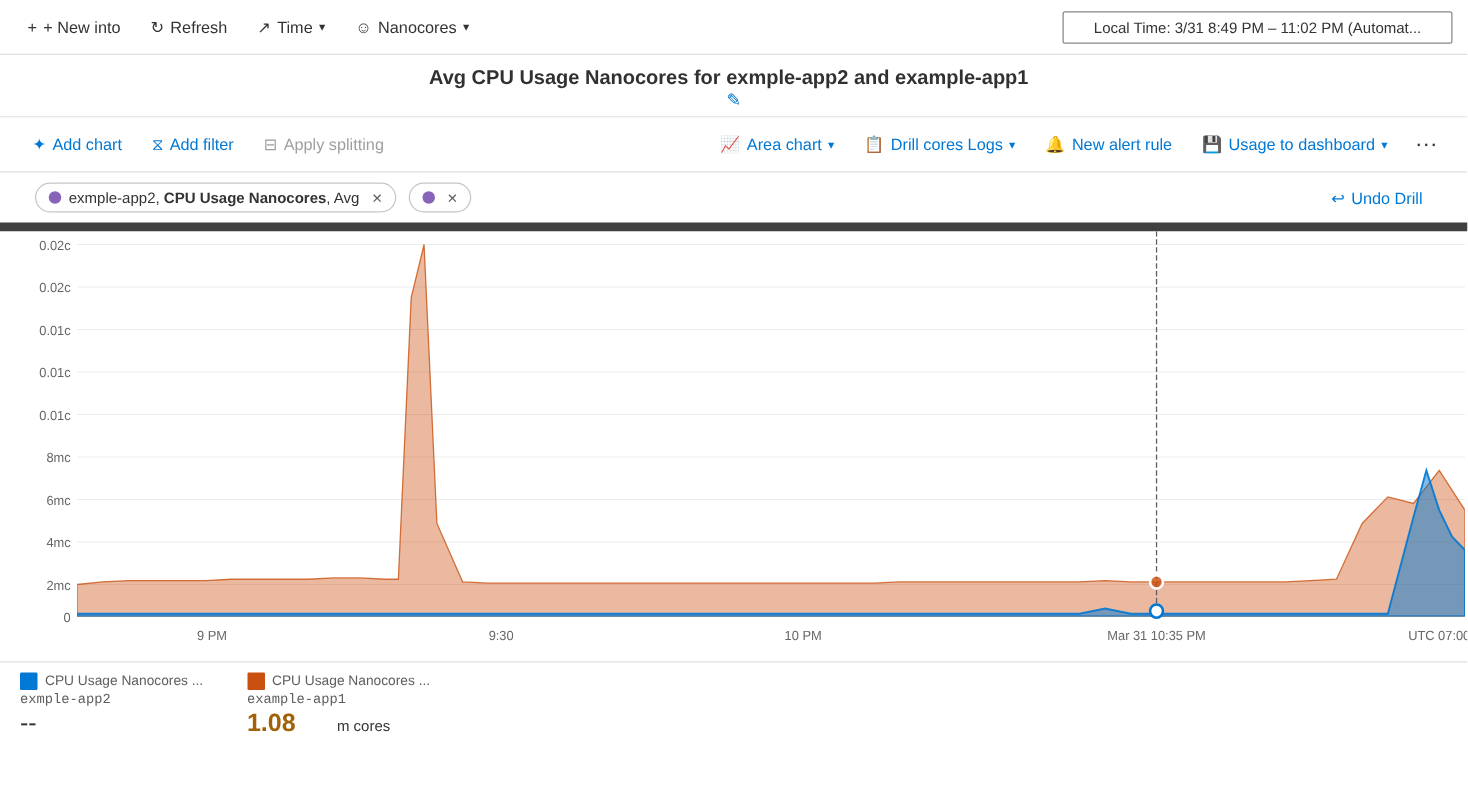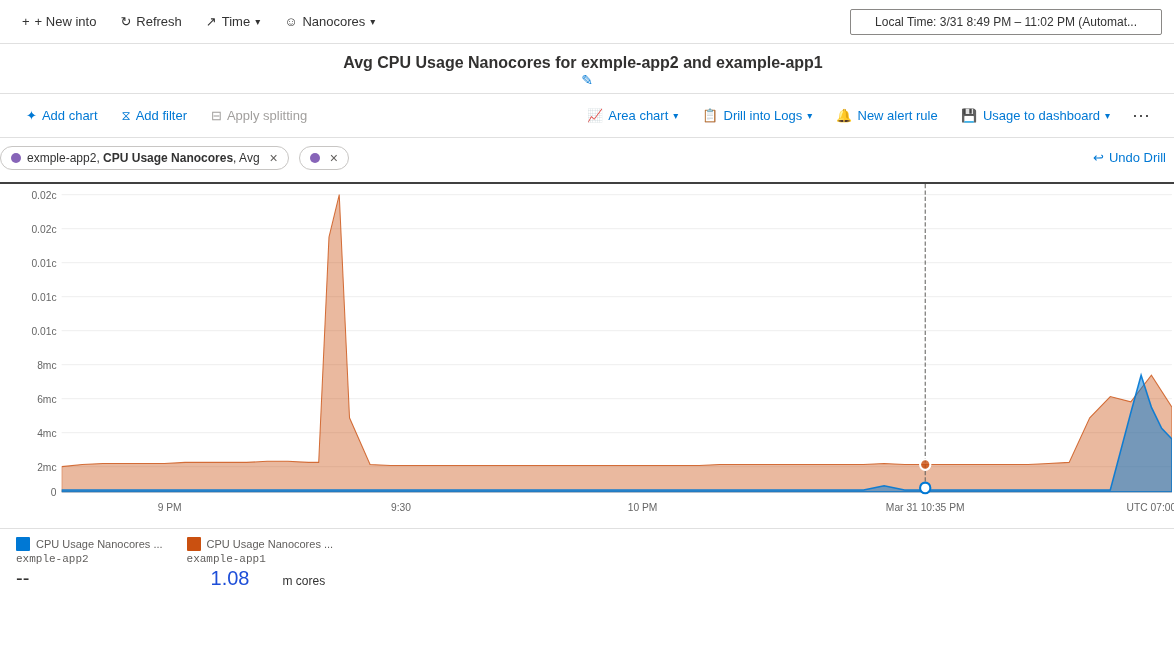--- a/index.html
+++ b/index.html
@@ -38,22 +38,22 @@
     .action-btn {
       display: flex; align-items: center; gap: 5px; padding: 5px 10px; border: none; background: transparent;
       cursor: pointer; font-size: 13px; color: #0078d4; border-radius: 2px;
     }
     .action-btn.disabled { color: #a19f9d; cursor: default; }
     .action-btn-chevron { font-size: 10px; }
     .more-btn { border: none; background: transparent; cursor: pointer; font-size: 18px; padding: 2px 8px; color: #333; }
 
     
     .metric-tags {
-      display: flex; align-items: flex-start; padding: 8px 0; gap: 10px; flex-wrap: wrap;
-      border-bottom: 2px solid #404040; min-height: 46px;
+      display: flex; align-items: flex-end; padding: 8px 28px; gap: 10px; flex-wrap: wrap;
+      border-bottom: 7px solid #404040; min-height: 46px;
     }
     .metric-tag {
       display: flex; align-items: center; gap: 6px; border: 1px solid #c8c6c4; border-radius: 16px;
       padding: 4px 10px; font-size: 12px; background: #fff; cursor: default;
     }
     .metric-tag-dot { width: 10px; height: 10px; border-radius: 50%; display: inline-block; }
     .metric-tag-close {
       cursor: pointer; font-size: 14px; color: #605e5c; margin-left: 4px;
       background: none; border: none; line-height: 1;
     }
@@ -63,27 +63,27 @@
     }
 
     
     .chart-container {
       position: relative; padding: 0 0; height: 340px;
     }
     .chart-svg { width: 100%; height: 100%; }
 
     
     .legend-area {
-      display: flex; align-items: flex-start; padding: 8px 16px; gap: 24px;
+      display: flex; align-items: flex-start; padding: 8px 16px; gap: 35px;
       border-top: 1px solid #e0e0e0; margin-top: 4px;
     }
     .legend-item { display: flex; flex-direction: column; gap: 2px; }
     .legend-header { display: flex; align-items: center; gap: 6px; font-size: 11px; color: #605e5c; }
     .legend-color-bar { width: 14px; height: 14px; border-radius: 1px; flex-shrink: 0; }
-    .legend-value { font-size: 20px; font-weight: 400; color: #1d4ed8; margin-left: 24px; }
+    .legend-value { font-size: 20px; font-weight: 700; color: #a16207; }
     .legend-value-small { font-size: 12px; font-weight: 400; padding-left: 29px; }
     .legend-dash { font-size: 20px; color: #323130; }
     .legend-sub { font-size: 11px; color: #605e5c; font-family: Liberation Mono, monospace; }
   </style>
 </head>
 <body>
 
 <div class="top-toolbar">
   <div class="top-toolbar-left">
     <button class="toolbar-btn">
@@ -133,21 +133,21 @@
 
   <div style="flex:1"></div>
 
   <button class="action-btn">
     <span>📈</span>
     <span>Area chart</span>
     <span class="action-btn-chevron">▾</span>
   </button>
   <button class="action-btn">
     <span>📋</span>
-    <span>Drill into Logs</span>
+    <span>Drill cores Logs</span>
     <span class="action-btn-chevron">▾</span>
   </button>
   <button class="action-btn">
     <span>🔔</span>
     <span>New alert rule</span>
   </button>
   <button class="action-btn">
     <span>💾</span>
     <span>Usage to dashboard</span>
     <span class="action-btn-chevron">▾</span>

